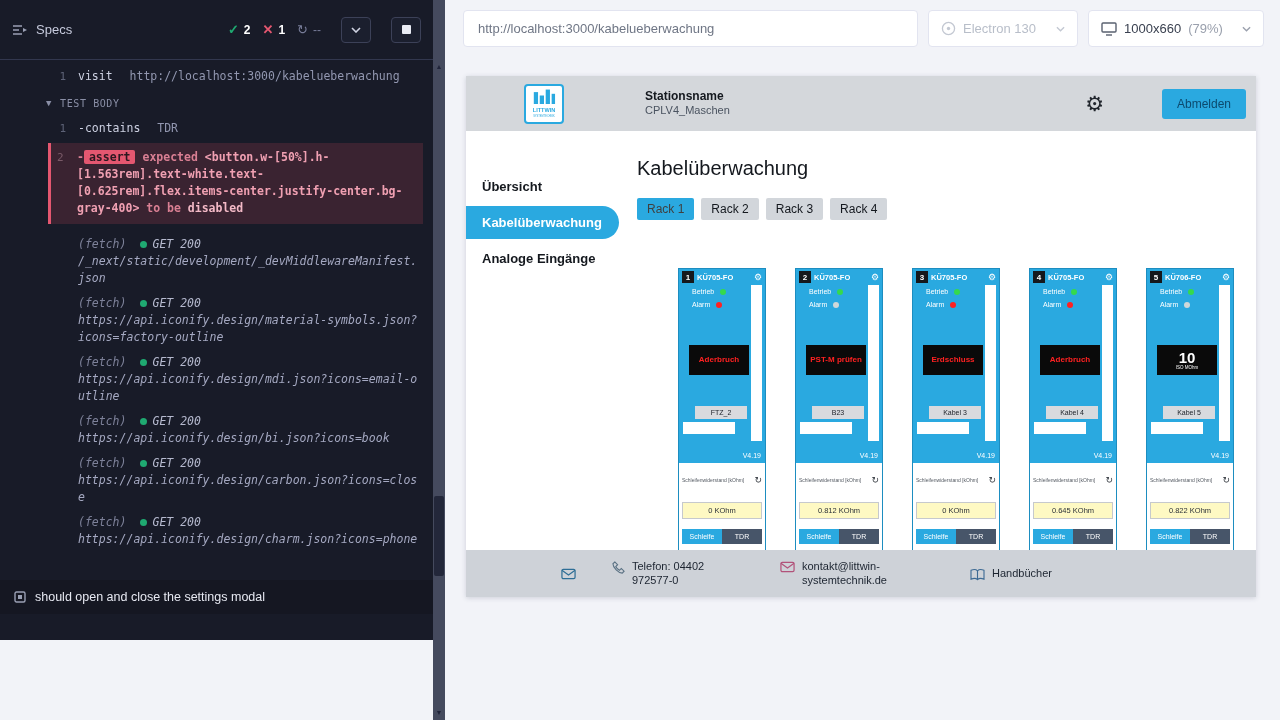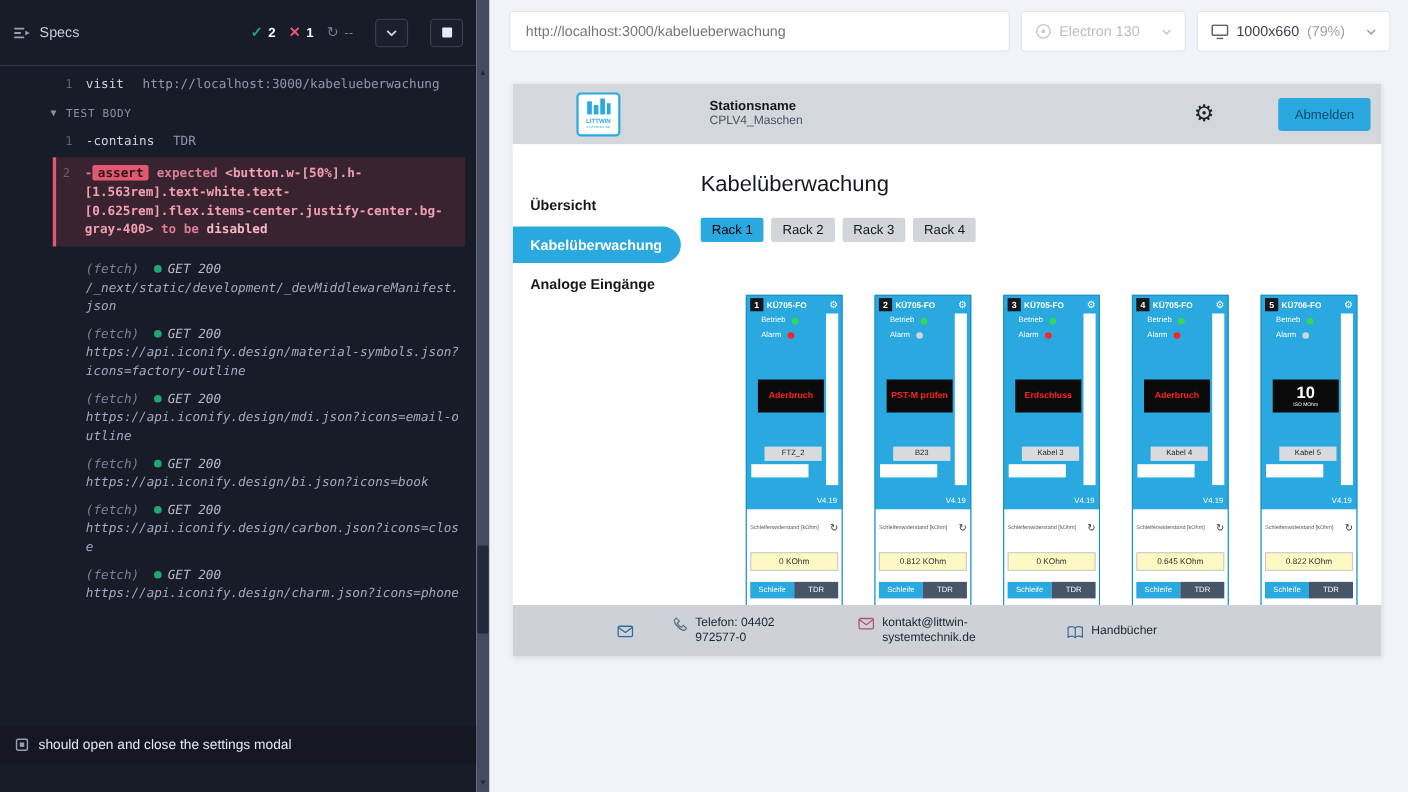--- a/index.html
+++ b/index.html
@@ -1,20 +1,20 @@
 <!DOCTYPE html>
 <html><head>
 <meta charset="utf-8">
 <style>
   * { margin:0; padding:0; box-sizing:border-box; }
   html,body { width:1280px; height:720px; overflow:hidden; background:#f2f3f8;
               font-family:"Liberation Sans", sans-serif; }
 
   
-  .runner { position:absolute; left:0; top:0; width:433px; height:720px;
+  .runner { position:absolute; left:0; top:0; width:433px; height:640px;
             background:#181b28; color:#d5d8e6; }
   .r-header { height:60px; border-bottom:1px solid #32374e; display:flex;
               align-items:center; padding:0 12px; }
   .r-title { display:flex; align-items:center; gap:8px; color:#c6cadc; font-size:13px; }
   .r-stats { display:flex; align-items:center; gap:12px; margin-left:auto; font-size:12px; }
   .stat { display:flex; align-items:center; gap:5px; font-weight:bold; color:#fff; }
   .stat .glyph { font-size:13px; }
   .g-pass { color:#1fa971; } .g-fail { color:#e45770; } .g-pend { color:#787d99; }
   .stat.pend { color:#787d99; font-weight:normal; }
   .r-btn { width:30px; height:26px; border:1px solid #3c4158; border-radius:4px;
@@ -104,21 +104,21 @@
   .nav { width:155px; padding-top:36px; }
   .nav-item { font-size:13px; font-weight:bold; color:#14181e; padding:9px 16px;
               margin:3px 0; cursor:pointer; }
   .nav-item.active { background:#2aa9e0; color:#fff; border-radius:0 17px 17px 0;
                      width:calc(100% - 2px); }
   .main { flex:1; padding:26px 0 0 16px; overflow:hidden; }
   .page-title { font-size:20px; font-weight:500; color:#14181e; }
   .tabs { display:flex; gap:7px; margin-top:18px; }
   .tab { font-size:12px; padding:4px 10px; border-radius:2px; background:#d2d6db;
          color:#14181e; cursor:pointer; }
-  .tab.active { background:#2aa9e0; color:#000000; }
+  .tab.active { background:#2aa9e0; color:#404040; }
 
   .cards { display:flex; gap:29px; margin-top:48px; margin-left:41px; }
   .card { width:88px; height:296px; background:#2aa9e0; border:1px solid #1d8dc0;
           flex:none; font-family:"Liberation Sans", sans-serif; }
   .c-head { height:16px; display:flex; align-items:center; gap:3px; padding:0 3px; }
   .c-numbadge { width:12px; height:12px; background:#15181c; color:#fff; font-size:8px;
                 font-weight:bold; display:flex; align-items:center; justify-content:center; }
   .c-model { flex:1; color:#fff; font-size:7.5px; font-weight:bold; }
   .c-gear { color:#fff; font-size:9px; cursor:pointer; }
   .c-zone { position:relative; height:178px; }

